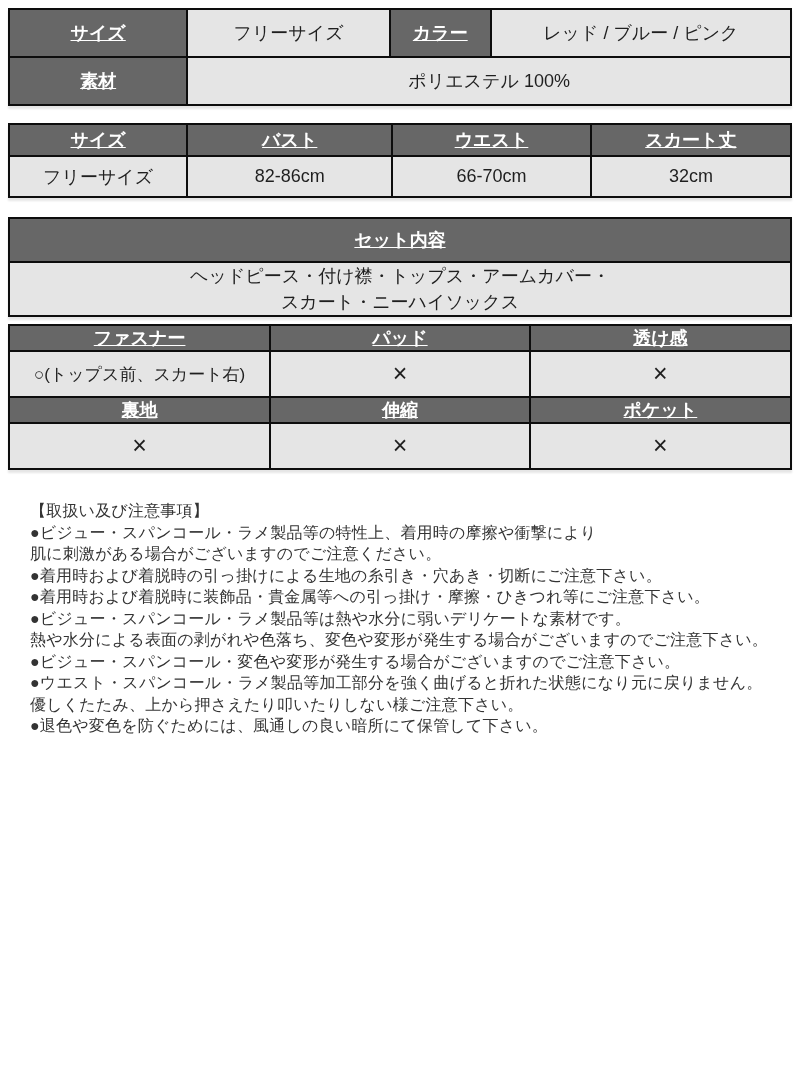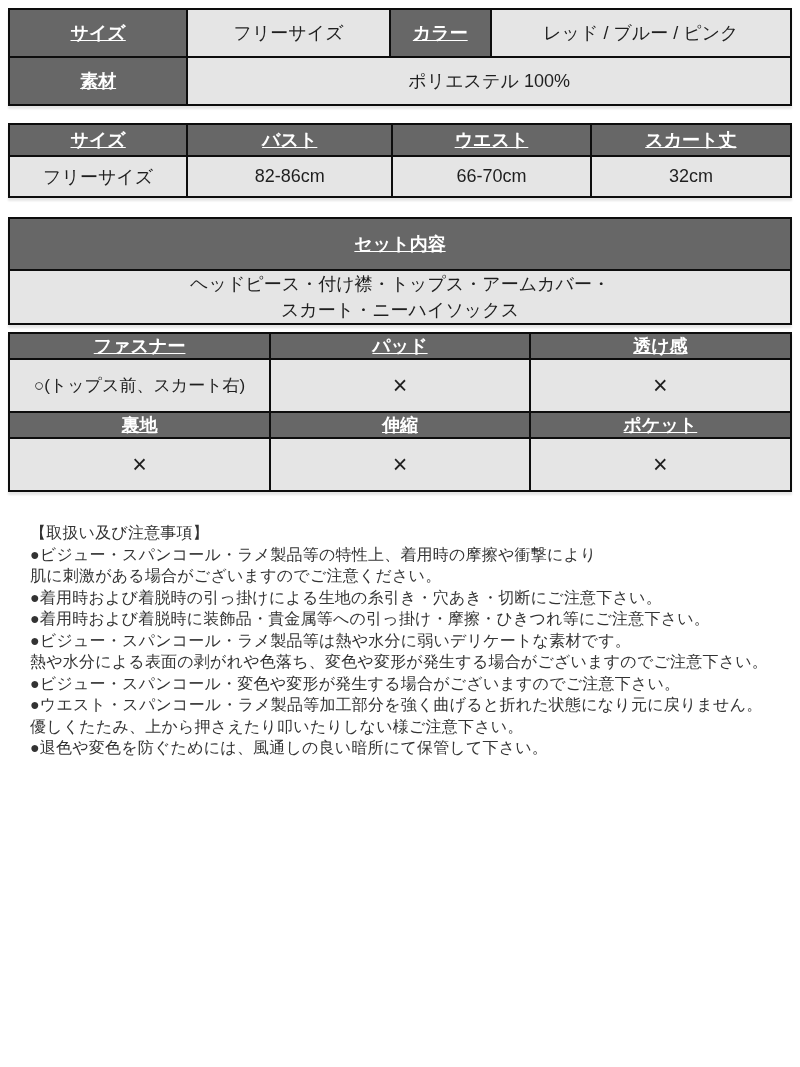--- a/index.html
+++ b/index.html
@@ -39,27 +39,27 @@
   }
 
   .t1 { margin-top:8px; }
   .t1 tr { height:48px; }
 
   .t2 { margin-top:17px; }
   .t2 tr.hdr { height:32px; }
   .t2 tr.val { height:41px; }
 
   .t3 { margin-top:19px; }
-  .t3 tr.hdr { height:52px; }
+  .t3 tr.hdr { height:44px; }
   .t3 tr.val { height:52px; }
   .t3 .setline { line-height:26px; }
 
   .t4 { margin-top:7px; }
   .t4 tr.hdr { height:25px;border-radius:7px; }
-  .t4 tr.val { height:53px; }
+  .t4 tr.val { height:46px; }
   .t4 td.small { font-size:17px; }
   .mark { font-size:25px; line-height:1; }
 
   .notes {
     margin-top:30px;
     padding:0 28px 0 30px;
     font-size:16px;
     line-height:21.5px;
     color:var(--note-text,#333333);
     letter-spacing:0.2px;

